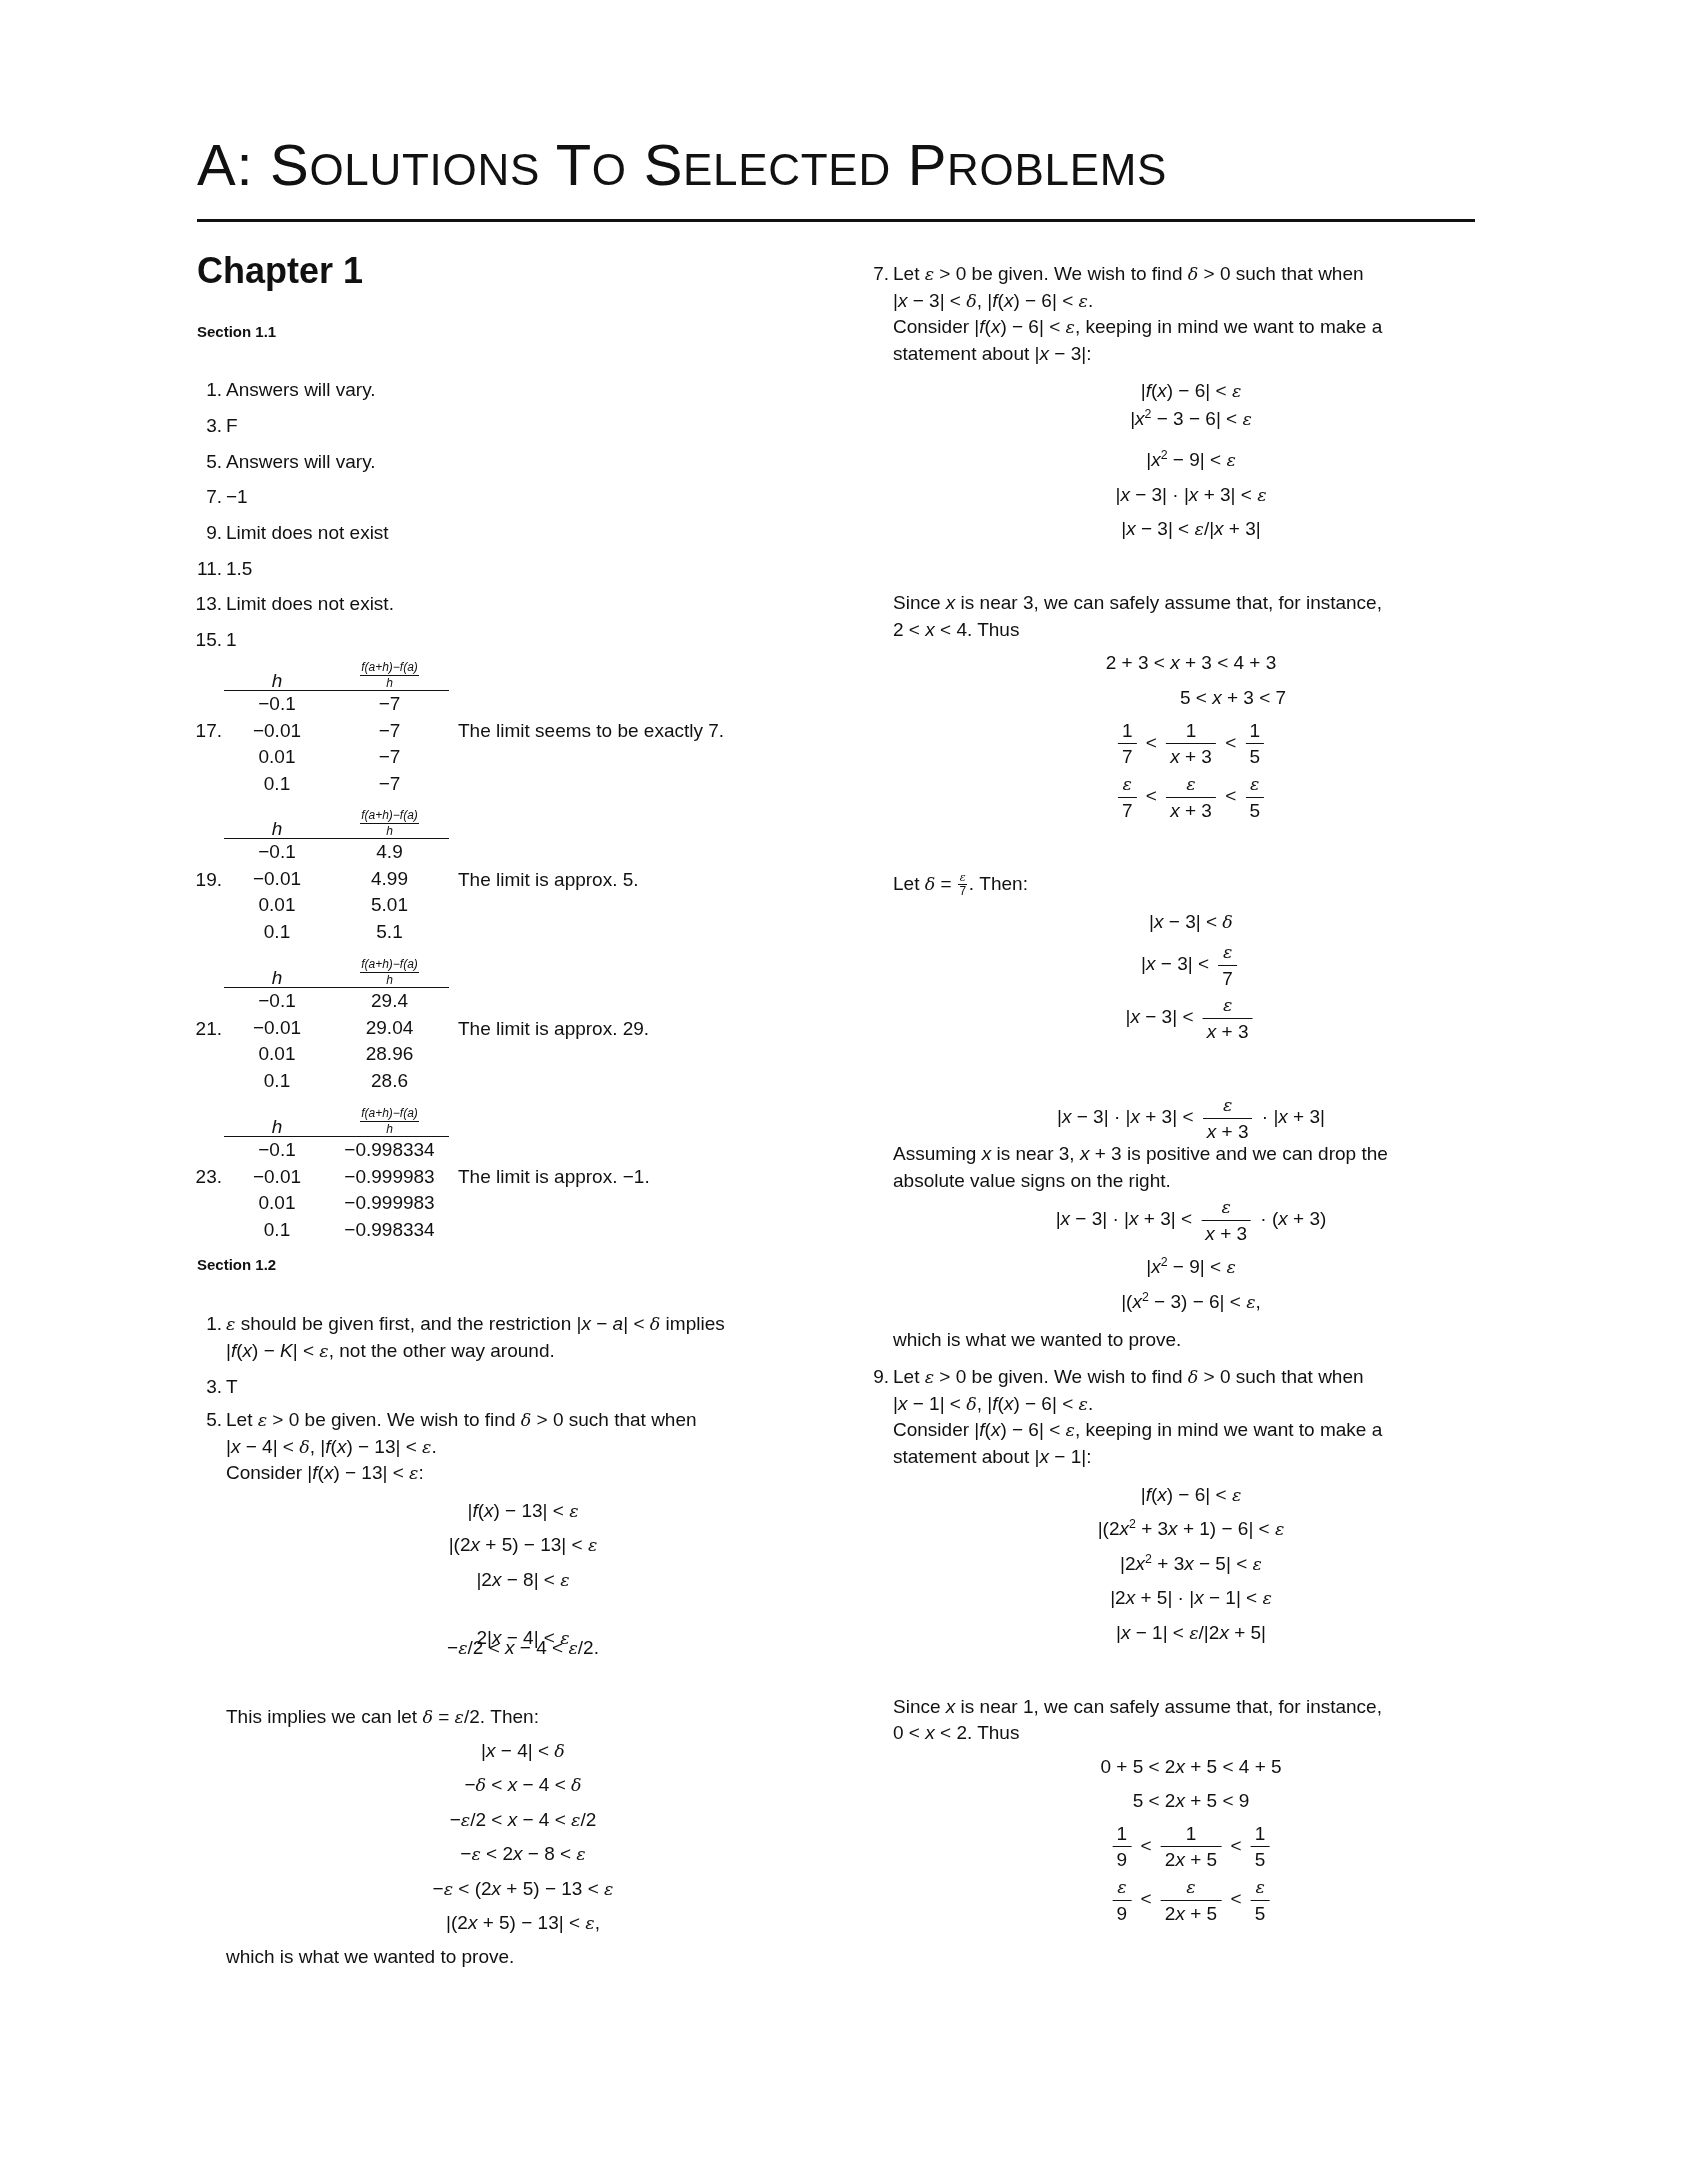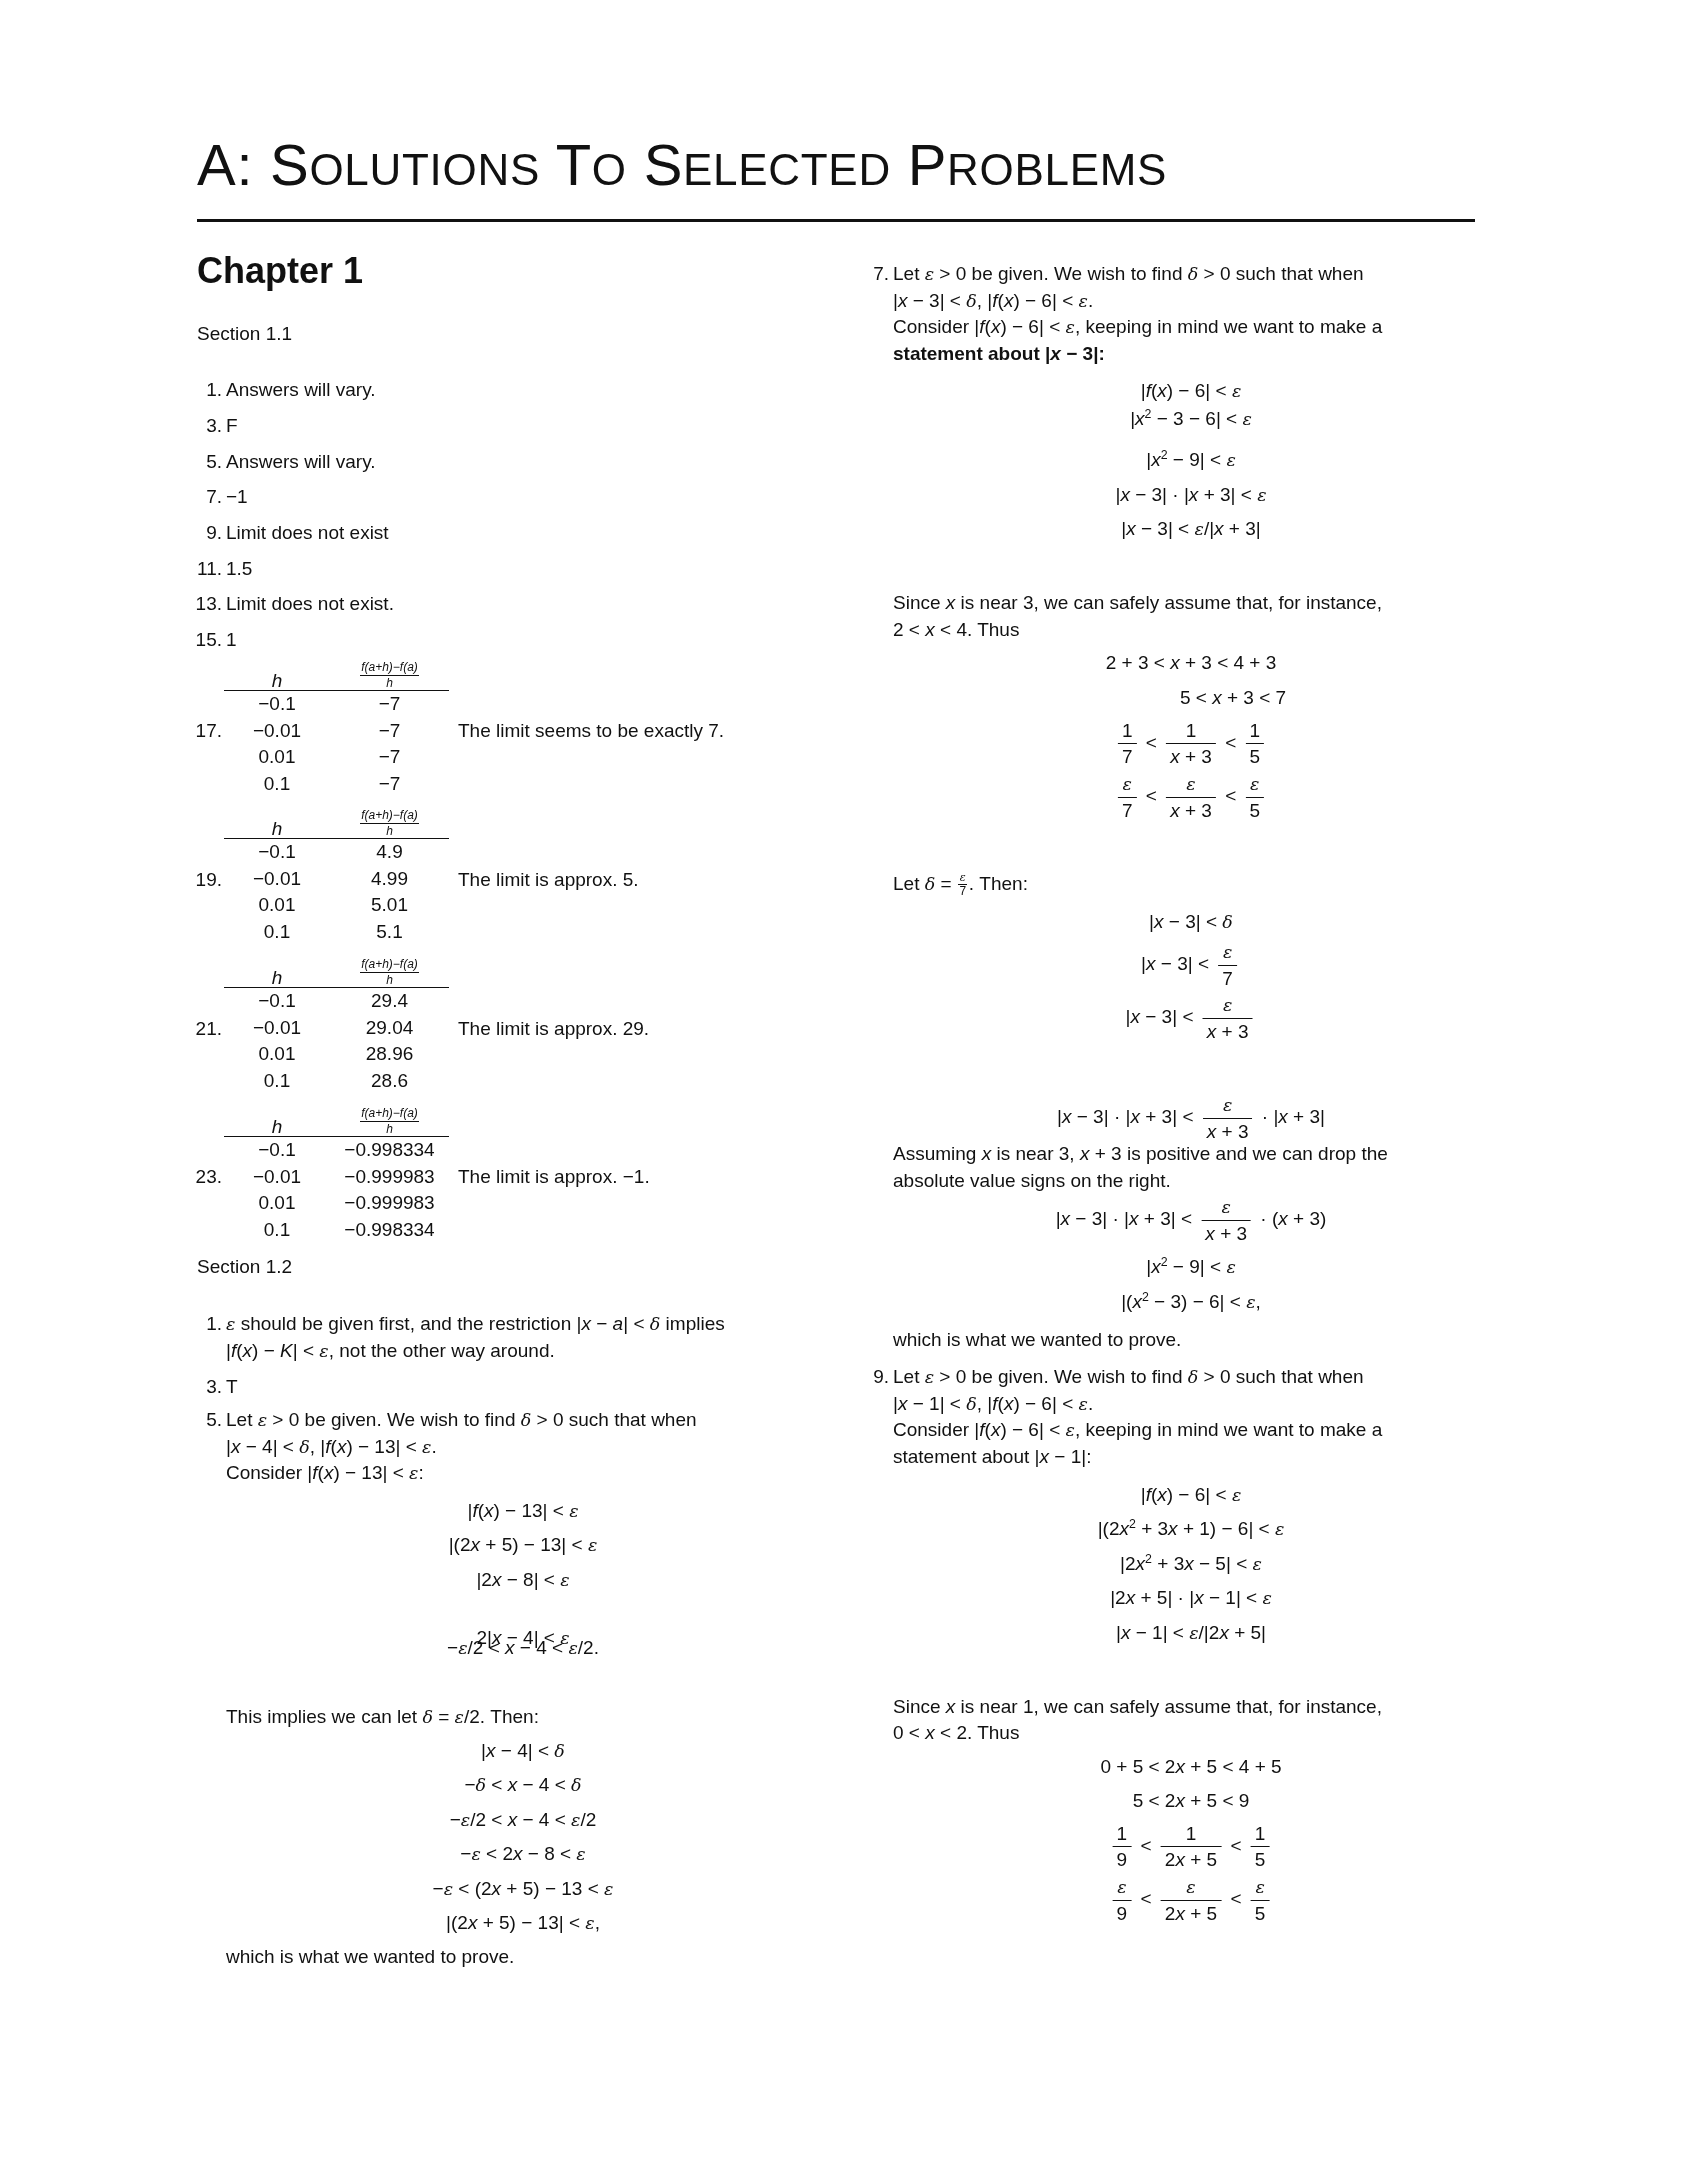--- a/index.html
+++ b/index.html
@@ -3,21 +3,21 @@
 <meta charset="utf-8">
 <style>
   html, body { margin: 0; padding: 0; background: #ffffff; }
   body { width: 1687px; height: 2183px; position: relative; overflow: hidden;
          font-family: "Liberation Sans", "DejaVu Sans", sans-serif; color: #111111; }
   .abs { position: absolute; }
   #page-title { left: 197px; top: 136px; font-size: 58px; letter-spacing: 0.7px; white-space: nowrap; line-height: 1; }
   #page-title .sc { font-size: 44px; }
   #title-rule { left: 197px; top: 219px; width: 1278px; height: 2.6px; background: #111111; }
   .chapter { font-weight: bold; font-size: 36px; line-height: 1; white-space: nowrap; }
-  .section { font-weight: normal; font-size: 19px; line-height: 1; white-space: nowrap; }
+  .section { font-weight: bold; font-size: 15px; line-height: 1; white-space: nowrap; }
   .txt { font-size: 19px; line-height: 26.5px; white-space: nowrap; }
   .num { position: absolute; text-align: right; width: 37px; font-size: 19px; line-height: 26.5px; }
   .m-i { font-style: italic; }
   .m-g { font-family: "DejaVu Serif", serif; font-style: italic; font-size: 0.92em; }
   .eq { position: absolute; font-size: 19px; line-height: 26.5px; white-space: nowrap; transform: translateX(-50%); text-align: center; }
   .frac { display: inline-block; vertical-align: middle; text-align: center; margin: 0 4px; }
   .frac > span { display: block; line-height: 25px; padding: 0 4px; }
   .frac > .den { border-top: 1.3px solid #111111; }
   .frac.small { font-size: 12px; margin: 0 1.3px; }
   .frac.small > span { line-height: 13.2px; padding: 0 1.3px; }
@@ -204,21 +204,21 @@
     <div class="eq" style="left:523px; top:1876px;">−<span class="m-g">ε</span> &lt; (2<span class="m-i">x</span> + 5) − 13 &lt; <span class="m-g">ε</span></div>
     <div class="eq" style="left:523px; top:1910px;">|(2<span class="m-i">x</span> + 5) − 13| &lt; <span class="m-g">ε</span>,</div>
     <div class="abs txt" style="left:226px; top:1944px;">which is what we wanted to prove.</div>
   </div>
 
 <div id="p7">
     <div class="num" style="left:852px; top:261px;">7.</div>
     <div class="abs txt" style="left:893px; top:261px;">Let <span class="m-g">ε</span> &gt; 0 be given. We wish to find <span class="m-g">δ</span> &gt; 0 such that when</div>
     <div class="abs txt" style="left:893px; top:288px;">|<span class="m-i">x</span> − 3| &lt; <span class="m-g">δ</span>, |<span class="m-i">f</span>(<span class="m-i">x</span>) − 6| &lt; <span class="m-g">ε</span>.</div>
     <div class="abs txt" style="left:893px; top:314px;">Consider |<span class="m-i">f</span>(<span class="m-i">x</span>) − 6| &lt; <span class="m-g">ε</span>, keeping in mind we want to make a</div>
-    <div class="abs txt" style="left:893px; top:341px;font-weight:bold;">statement about |<span class="m-i">x</span> − 3|:</div>
+    <div class="abs txt" style="left:893px; top:341px;">statement about |<span class="m-i">x</span> − 3|:</div>
     <div class="eq" style="left:1191px; top:378px;">|<span class="m-i">f</span>(<span class="m-i">x</span>) − 6| &lt; <span class="m-g">ε</span></div>
     <div class="eq" style="left:1191px; top:406px;">|<span class="m-i">x</span><sup>2</sup> − 3 − 6| &lt; <span class="m-g">ε</span></div>
     <div class="eq" style="left:1191px; top:447px;">|<span class="m-i">x</span><sup>2</sup> − 9| &lt; <span class="m-g">ε</span></div>
     <div class="eq" style="left:1191px; top:482px;">|<span class="m-i">x</span> − 3| · |<span class="m-i">x</span> + 3| &lt; <span class="m-g">ε</span></div>
     <div class="eq" style="left:1191px; top:516px;">|<span class="m-i">x</span> − 3| &lt; <span class="m-g">ε</span>/|<span class="m-i">x</span> + 3|</div>
     <div class="abs txt" style="left:893px; top:590px;">Since <span class="m-i">x</span> is near 3, we can safely assume that, for instance,</div>
     <div class="abs txt" style="left:893px; top:617px;">2 &lt; <span class="m-i">x</span> &lt; 4. Thus</div>
     <div class="eq" style="left:1191px; top:650px;">2 + 3 &lt; <span class="m-i">x</span> + 3 &lt; 4 + 3</div>
     <div class="eq" style="left:1215px; top:685px;margin-left:18px;">5 &lt; <span class="m-i">x</span> + 3 &lt; 7</div>
     <div class="eq" style="left:1191px; top:718px;"><span class="frac"><span class="num-p">1</span><span class="den">7</span></span> &lt; <span class="frac"><span class="num-p">1</span><span class="den"><span class="m-i">x</span> + 3</span></span> &lt; <span class="frac"><span class="num-p">1</span><span class="den">5</span></span></div>

